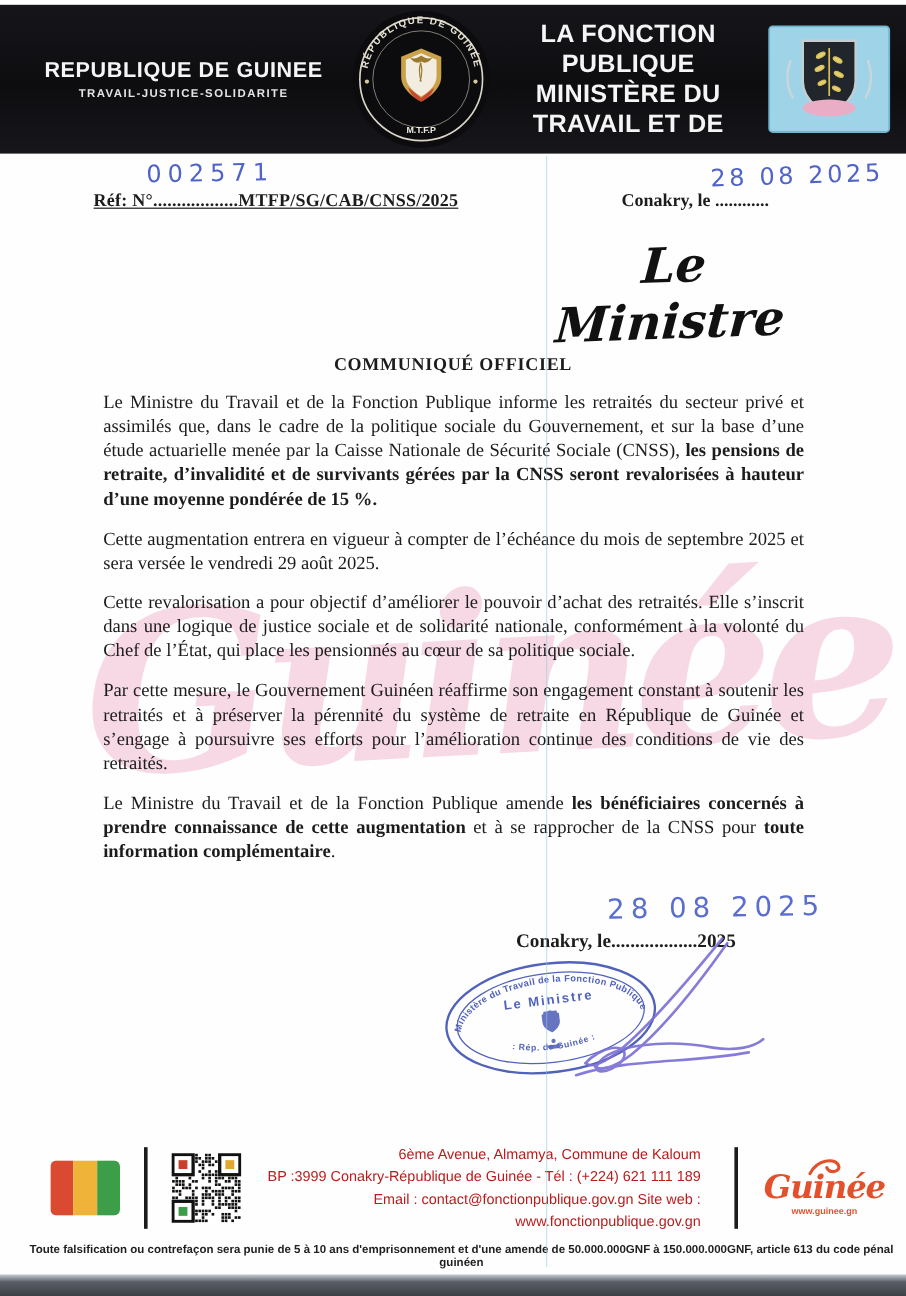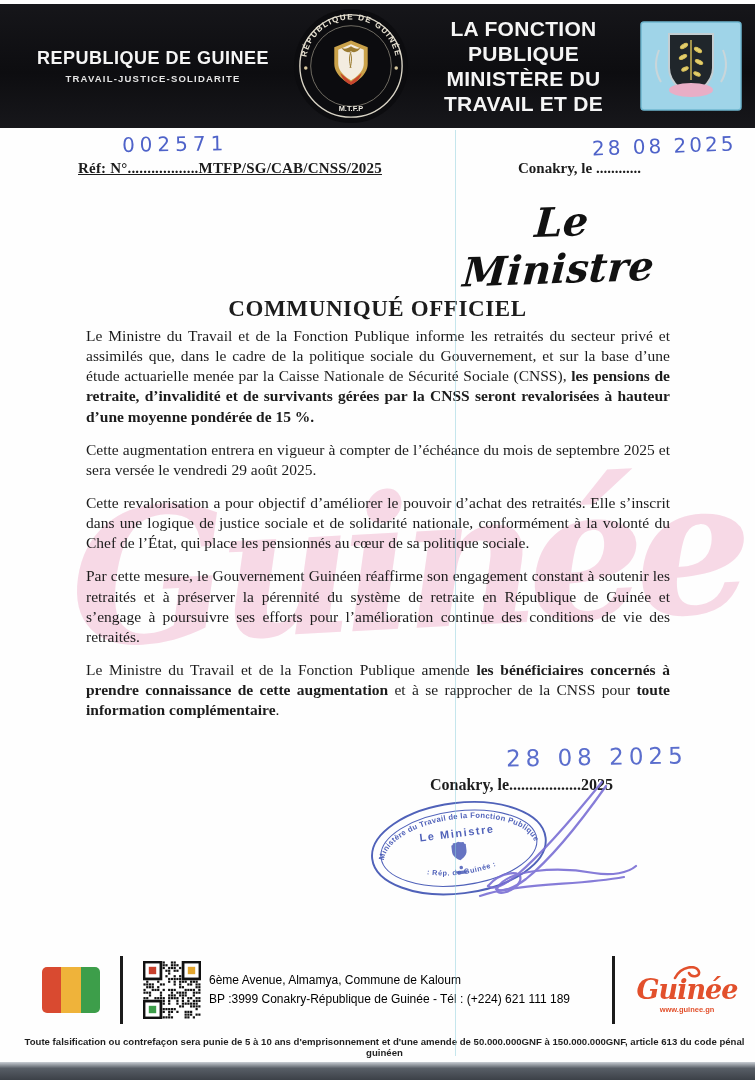--- a/index.html
+++ b/index.html
@@ -29,21 +29,21 @@
   .date-top-hand{position:absolute;left:592px;top:-14px;font-family:"DejaVu Sans",sans-serif;
     font-weight:normal;font-size:20px;letter-spacing:3px;color:#4f63c9;transform:rotate(-2deg);}
   
   .minister-script{
     position:absolute;top:198px;left:440px;width:240px;text-align:center;
     font-family:"DejaVu Serif","Liberation Serif",serif;font-style:italic;font-weight:bold;
     font-size:40px;transform:rotate(-2deg) skewX(-6deg);color:#111;
   }
   
   .doc-title{position:absolute;top:296px;left:0;width:755px;text-align:center;
-    font-weight:bold;font-size:23px;letter-spacing:.6px;}
+    font-weight:bold;font-size:15px;letter-spacing:.6px;}
   
   .body-text{position:absolute;top:326px;left:86px;width:584px;font-size:15.5px;line-height:1.3;text-align:justify;}
   .body-text p{margin:0 0 13px 0;}
   .body-text .b{font-weight:bold;}
   
   .watermark{
     position:absolute;top:455px;left:70px;width:640px;text-align:center;pointer-events:none;
     font-family:"DejaVu Serif",serif;font-style:italic;font-weight:bold;
     font-size:185px;letter-spacing:-10px;color:rgba(235,147,184,0.34);
     transform:rotate(-3deg);z-index:1;
@@ -57,21 +57,21 @@
   .signature-ink{position:absolute;top:778px;left:452px;width:220px;height:135px;z-index:4;}
   .signer{position:absolute;top:894px;left:408px;width:310px;text-align:center;z-index:5;
     font-weight:bold;font-size:19px;text-decoration:underline;text-decoration-thickness:2px;text-underline-offset:3px;}
   
   .footer{position:absolute;top:948px;left:0;width:755px;height:84px;display:flex;align-items:center;
     font-family:"Liberation Sans",sans-serif;z-index:2;}
   .flag{width:58px;height:46px;border-radius:5px;overflow:hidden;display:flex;margin-left:42px;flex:0 0 auto;}
   .flag div{flex:1;}
   .f-div{width:3px;height:68px;background:#1b1b1b;margin:0 20px;flex:0 0 auto;}
   .qr{width:58px;height:58px;flex:0 0 auto;}
-  .addr{flex:1;text-align:left;font-size:12px;line-height:1.55;color:#000000;padding:0 8px;}
+  .addr{flex:1;text-align:right;font-size:12px;line-height:1.55;color:#b91c1c;padding:0 8px;}
   .logo-box{width:104px;text-align:center;flex:0 0 auto;margin-right:16px;}
   .logo-text{font-family:"DejaVu Serif",serif;font-style:italic;font-weight:bold;font-size:27px;color:#e2502c;letter-spacing:-1px;line-height:.9;}
   .logo-sub{font-size:7.5px;color:#e2502c;font-weight:bold;margin-top:2px;}
   .legal{position:absolute;top:1036px;left:7px;width:755px;text-align:center;
     font-family:"Liberation Sans",sans-serif;font-weight:bold;font-size:9.6px;color:#1f1f1f;}
   
   .fold-line{position:absolute;top:130px;left:455px;width:1px;height:926px;background:rgba(140,205,220,.5);z-index:6;pointer-events:none;}
   .photo-bar{position:absolute;bottom:0;left:0;width:755px;height:18px;
     background:linear-gradient(180deg,#c9ced4 0%,#585e66 35%,#3c4148 100%);z-index:7;}
   svg text{user-select:none;}
@@ -360,20 +360,21 @@
         <rect x="5.5" y="5.5" width="7" height="7" fill="#c8402c"></rect>
         <rect x="38" y="1" width="16" height="16" fill="none" stroke="#111" stroke-width="2.6"></rect>
         <rect x="42.5" y="5.5" width="7" height="7" fill="#e3a62f"></rect>
         <rect x="1" y="38" width="16" height="16" fill="none" stroke="#111" stroke-width="2.6"></rect>
         <rect x="5.5" y="42.5" width="7" height="7" fill="#3d9e4a"></rect>
       </g>
     </svg>
     <div class="addr">
       <div>6ème Avenue, Almamya, Commune de Kaloum</div>
       <div>BP :3999 Conakry-République de Guinée - Tél : (+224) 621 111 189</div>
+      <div>Email : contact@fonctionpublique.gov.gn Site web : www.fonctionpublique.gov.gn</div>
     </div>
     <div class="f-div"></div>
     <div class="logo-box">
       <svg width="40" height="14" viewBox="0 0 40 14" style="display:block;margin:0 auto -2px;">
         <path d="M8,12 C14,0 30,-2 32,6 C33,11 24,12 22,7" stroke="#e2502c" stroke-width="2.6" fill="none" stroke-linecap="round"></path>
       </svg>
       <div class="logo-text">Guinée</div>
       <div class="logo-sub">www.guinee.gn</div>
     </div>
   </div>

